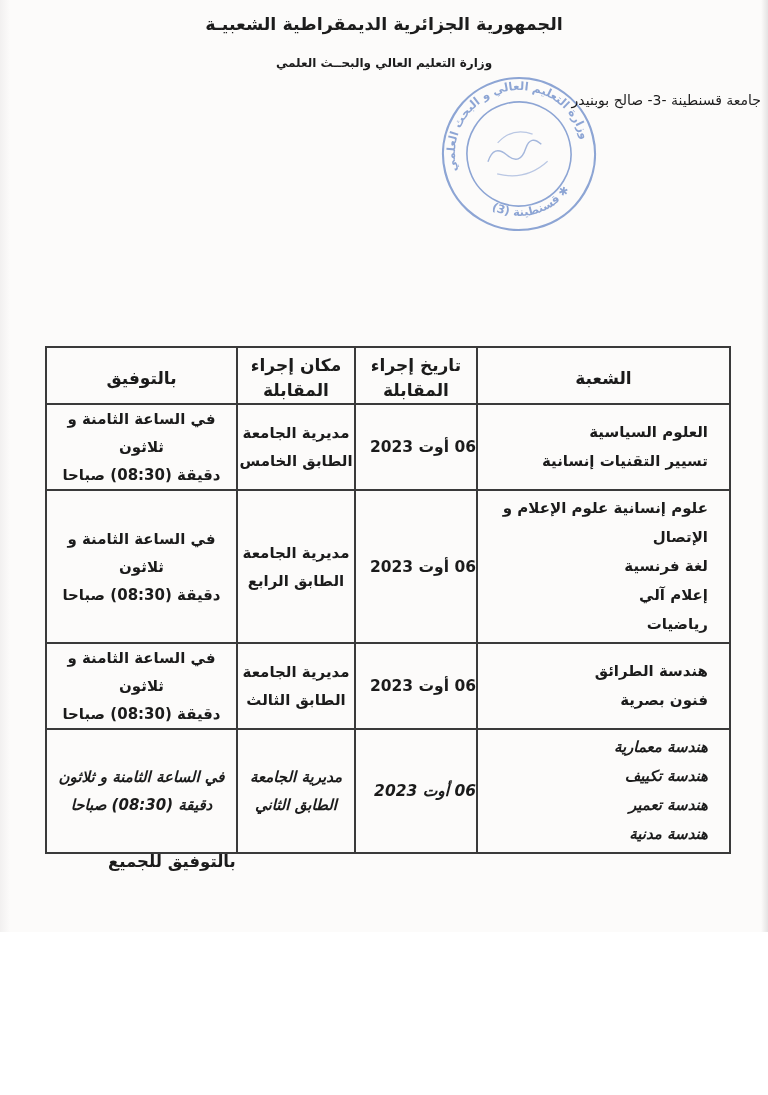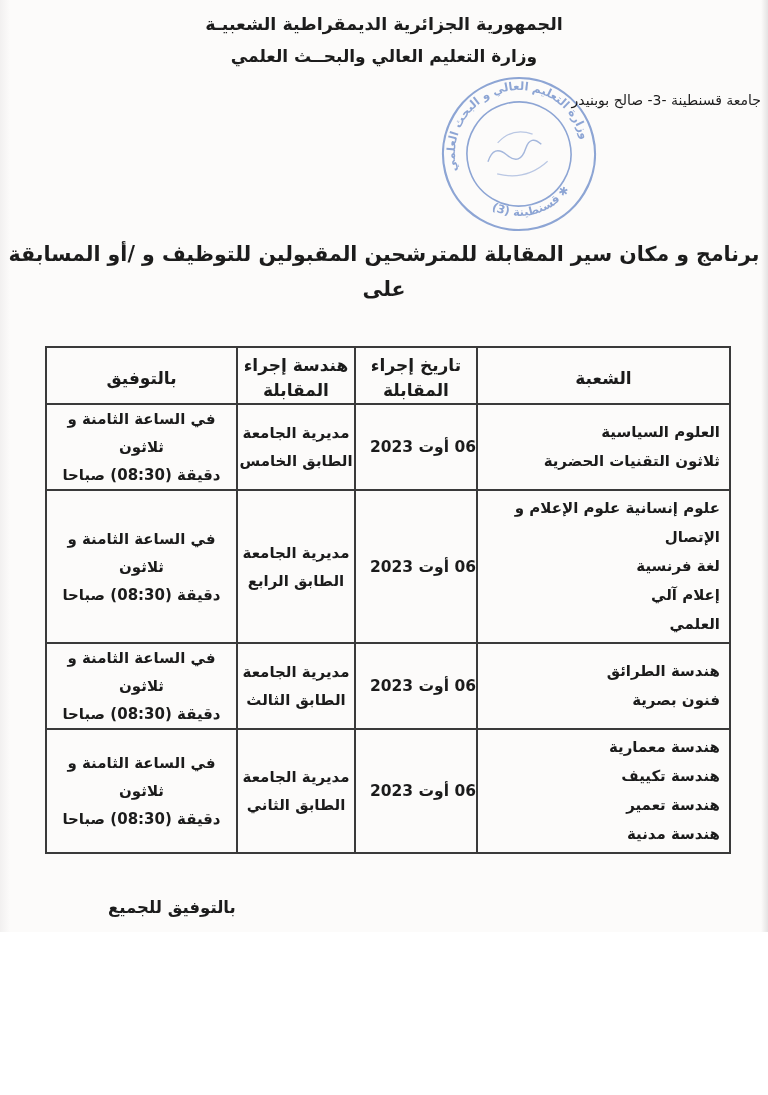--- a/index.html
+++ b/index.html
@@ -29,21 +29,21 @@
     background:linear-gradient(to right, rgba(150,145,150,.10), rgba(150,145,150,0));
     pointer-events:none;
   }
 
   .header {
     position:absolute; top:14px; left:0; right:0;
     text-align:center;
     font-weight:700;
   }
   .header .l1 { font-size:17.5px; letter-spacing:0; }
-  .header .l2 { font-size:17px; margin-top:12px; }
+  .header .l2 { font-size:12px; margin-top:22px; }
 
   .org {
     position:absolute; top:88px; right:7px;
     text-align:right;
     font-weight:400;
     font-size:14px;
     line-height:25px;
   }
 
   .stamp {
@@ -80,52 +80,51 @@
   }
   col.c-spec  { width:253px; }
   col.c-date  { width:122px; }
   col.c-place { width:118px; }
   col.c-time  { width:191px; }
 
   tr.h-row    { height:55px; }
   tr.r-0      { height:67px; }
   tr.r-1      { height:118px; }
   tr.r-2      { height:63px; }
-  tr.r-3      { height:104px; }
+  tr.r-3      { height:104px;font-style:italic; }
 
   th.hc {
     font-size:17px;
     text-align:center;
     vertical-align:top;
     padding-top:5px;
     line-height:25px;
     font-weight:700;
   }
   td.spec {
     text-align:right;
-    padding:3px 9px;
+    padding:3px 21px;
     font-size:15px;
     margin-left:48px;
   }
   td.spec .ln { line-height:29px; }
   td.date {
     text-align:right;
     font-size:15.5px;
   }
   td.place, td.time {
     text-align:center;
     font-size:15px;
   }
   td.place .ln, td.time .ln { line-height:28px; }
 
   .footer {
     position:absolute; top:852px; left:108px;
     font-weight:700;
     font-size:16.5px;
-    margin-top:46px;
   }
 </style>
 </head>
 <body>
 
 <div class="page">
 
   <div class="header">
     <div class="l1">الجمهورية الجزائرية الديمقراطية الشعبيـة</div>
     <div class="l2">وزارة التعليم العالي والبحــث العلمي</div>
@@ -149,60 +148,59 @@
       <text font-size="11.5" fill="#4a72c2">
         <textPath href="#arcTop" startOffset="50%" text-anchor="middle">وزارة التعليم العالي و البحث العلمي</textPath>
       </text>
       <text font-size="11.5" fill="#4a72c2">
         <textPath href="#arcBot" startOffset="50%" text-anchor="middle">✱ قسنطينة (3)</textPath>
       </text>
     </svg>
   </div>
 
   <div class="doc-title">
-    <div>برنامج و مكان سير المقابلة  للمترشحين المقبولين  للتوظيف و /أو المسابقة على</div>
   </div>
 
   <table class="sched">
     <colgroup>
       <col class="c-spec">
         <col class="c-date">
         <col class="c-place">
         <col class="c-time">
     </colgroup>
     <thead>
       <tr class="h-row">
         <th class="hc">الشعبة</th>
         <th class="hc">تاريخ إجراء المقابلة</th>
-        <th class="hc">هندسة إجراء المقابلة</th>
+        <th class="hc">مكان إجراء المقابلة</th>
         <th class="hc">بالتوفيق</th>
       </tr>
     </thead>
     <tbody>
       <tr class="r-0">
         <td class="spec">
           <div class="ln">العلوم السياسية</div>
-          <div class="ln">ثلاثون التقنيات الحضرية</div>
+          <div class="ln">تسيير التقنيات إنسانية</div>
         </td>
         <td class="date">06 أوت 2023</td>
         <td class="place">
           <div class="ln">مديرية الجامعة</div>
           <div class="ln">الطابق الخامس</div>
         </td>
         <td class="time">
           <div class="ln">في الساعة الثامنة و ثلاثون</div>
           <div class="ln">دقيقة (08:30) صباحا</div>
         </td>
       </tr>
       <tr class="r-1">
         <td class="spec">
           <div class="ln">علوم إنسانية علوم الإعلام و الإتصال</div>
           <div class="ln">لغة فرنسية</div>
           <div class="ln">إعلام آلي</div>
-          <div class="ln">العلمي</div>
+          <div class="ln">رياضيات</div>
         </td>
         <td class="date">06 أوت 2023</td>
         <td class="place">
           <div class="ln">مديرية الجامعة</div>
           <div class="ln">الطابق الرابع</div>
         </td>
         <td class="time">
           <div class="ln">في الساعة الثامنة و ثلاثون</div>
           <div class="ln">دقيقة (08:30) صباحا</div>
         </td>

